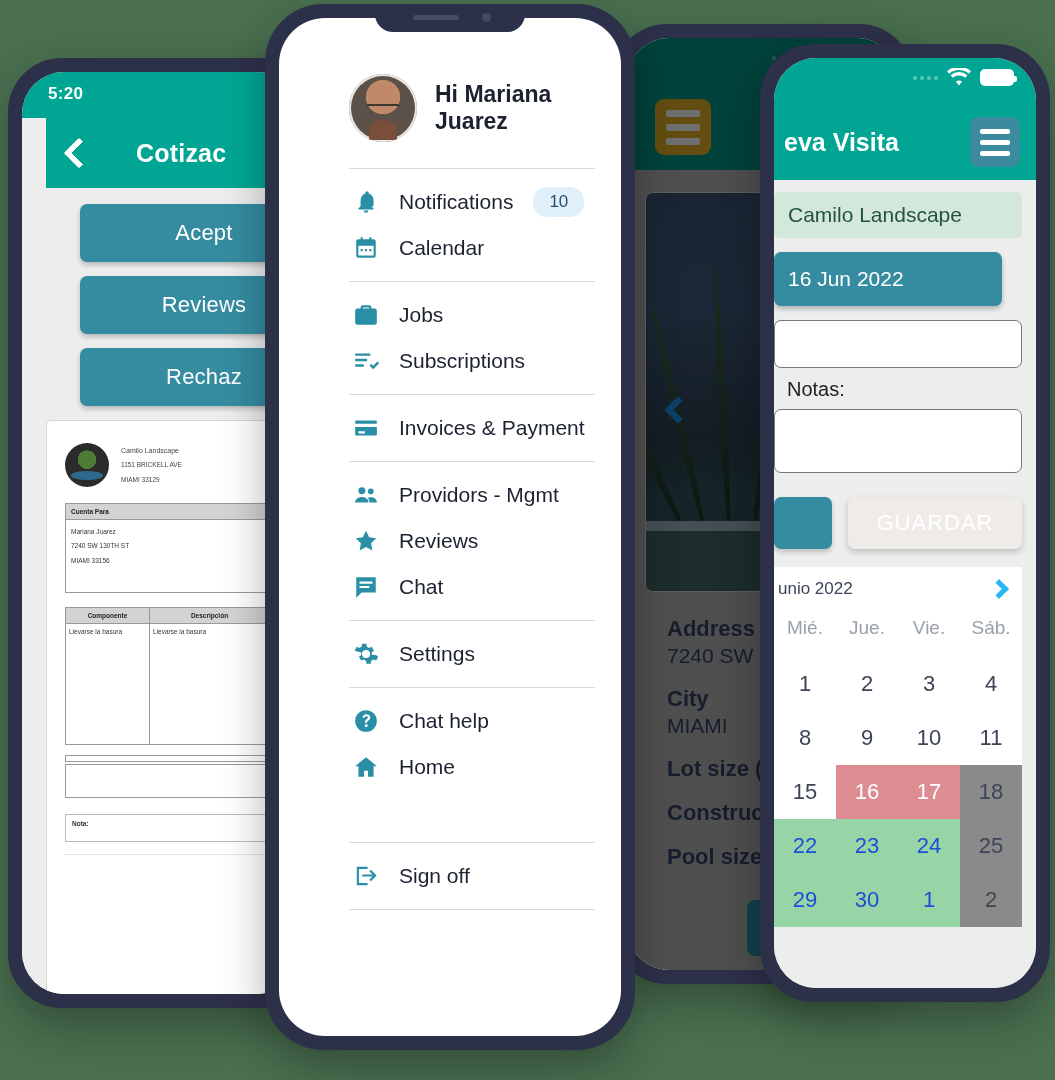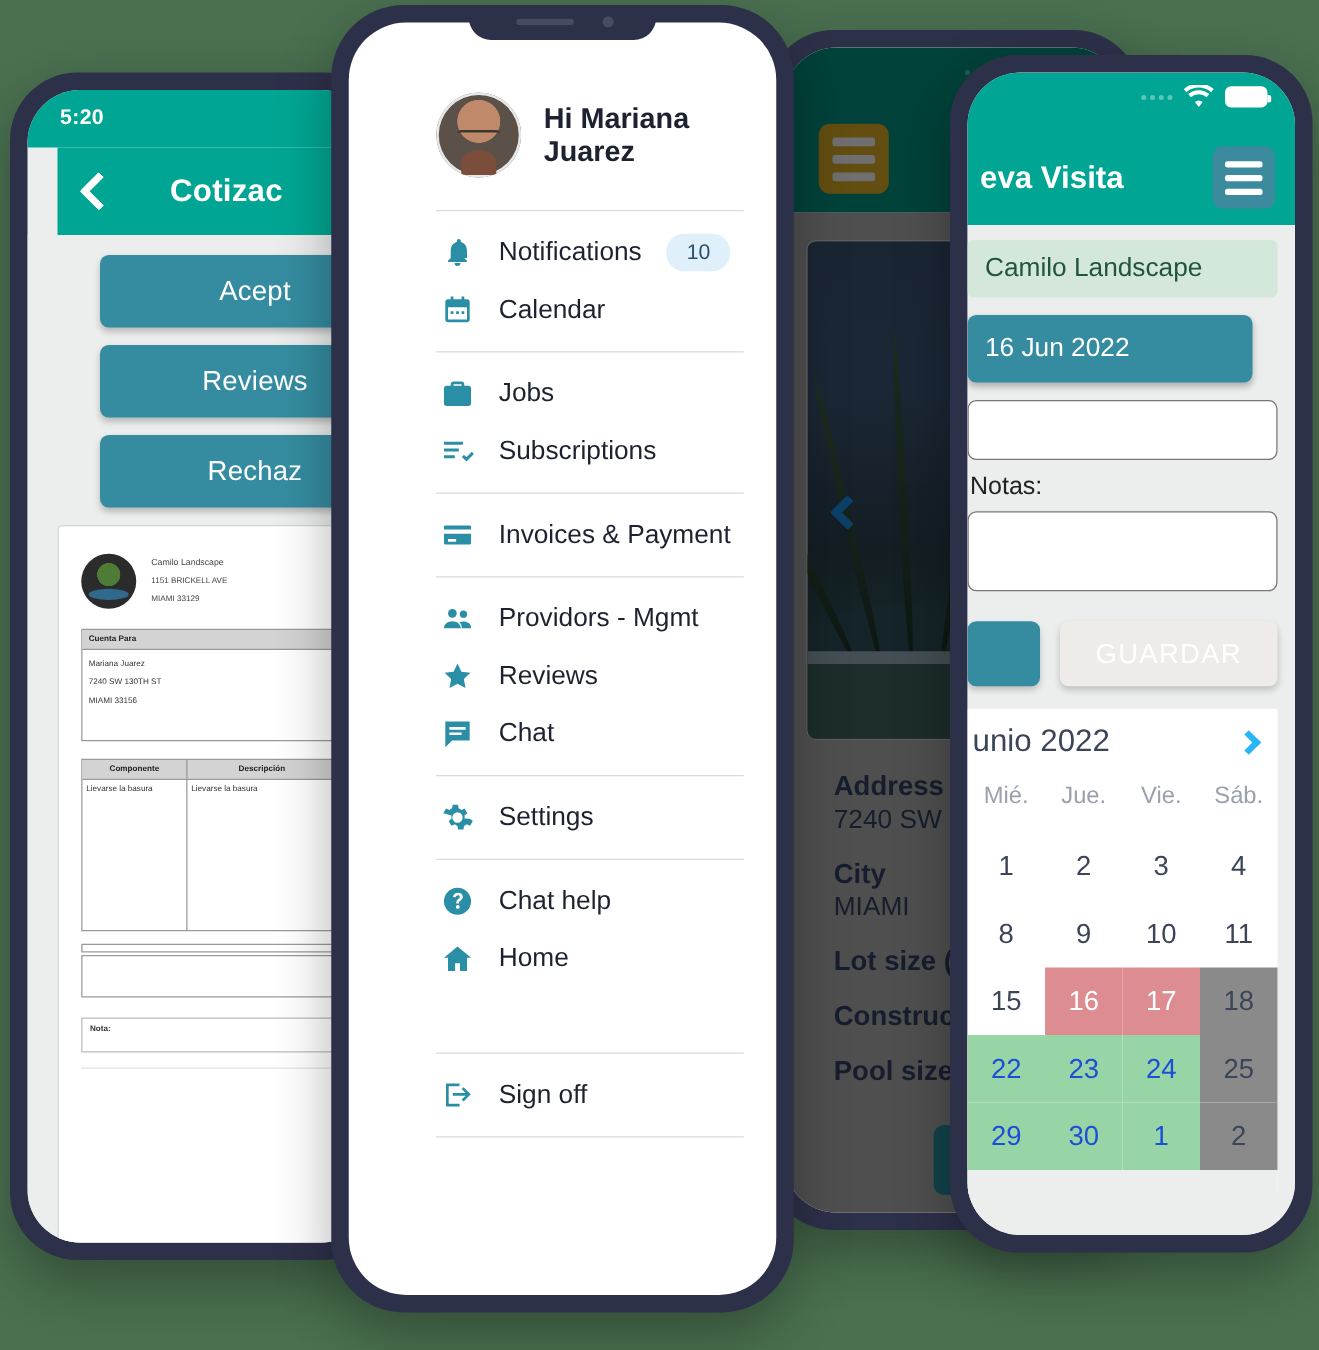--- a/index.html
+++ b/index.html
@@ -198,35 +198,35 @@
   .field-date {
     background: #358ca0; color: #fff; border-radius: 7px;
     height: 54px; display: flex; align-items: center; padding-left: 14px;
     font-size: 21px; margin-bottom: 14px; width: 92%;
     box-shadow: 0 3px 5px rgba(0,0,0,.25);
   }
   .field-white {
     background: #fff; border: 1px solid #777; border-radius: 7px;
     height: 48px; margin-bottom: 10px;
   }
-  .field-label { font-size: 20px; color: #222; margin-bottom: 8px; padding-left: 2px; }
+  .field-label { font-size: 20px; color: #222; margin-bottom: 8px; padding-left: 13px; }
   .field-area {
     background: #fff; border: 1px solid #777; border-radius: 7px;
     height: 64px; margin-bottom: 24px;
   }
   .btn-row { display: flex; align-items: center; gap: 16px; margin-bottom: 18px; }
   .btn-teal { width: 58px; height: 52px; background: #358ca0; border-radius: 7px; box-shadow: 0 3px 5px rgba(0,0,0,.2); }
   .btn-guardar {
     flex: 1; height: 52px; background: #efebe9; color: #fff;
     border-radius: 7px; display: flex; align-items: center; justify-content: center;
     font-size: 22px; letter-spacing: 1px; box-shadow: 0 3px 6px rgba(0,0,0,.2);
   }
   .cal-card { background: #fff; padding: 12px 0 0 0; }
   .cal-head { display: flex; align-items: center; justify-content: space-between; padding: 0 16px 14px 4px; }
-  .cal-month { font-size: 25px; color: #3c4558; }
+  .cal-month { font-size: 17px; color: #3c4558; }
   .cal-next { width: 14px; height: 14px; border-top: 5px solid #29b6f6; border-right: 5px solid #29b6f6; transform: rotate(45deg); }
   .cal-grid { display: grid; grid-template-columns: repeat(4, 1fr); }
   .cal-grid .dow { text-align: center; font-size: 19px; color: #9aa0ad; padding: 4px 0 18px 0; }
   .cal-grid .day {
     text-align: center; font-size: 22px; color: #3c4558;
     padding: 14px 0; position: relative;
   }
   .cal-grid .day.red { background: #dd8c92; color: #fff; }
   .cal-grid .day.grey { background: #8a8a8a; color: #3c4558; }
   .cal-grid .day.green { background: #97d5a6; color: #1d4ed8; }

